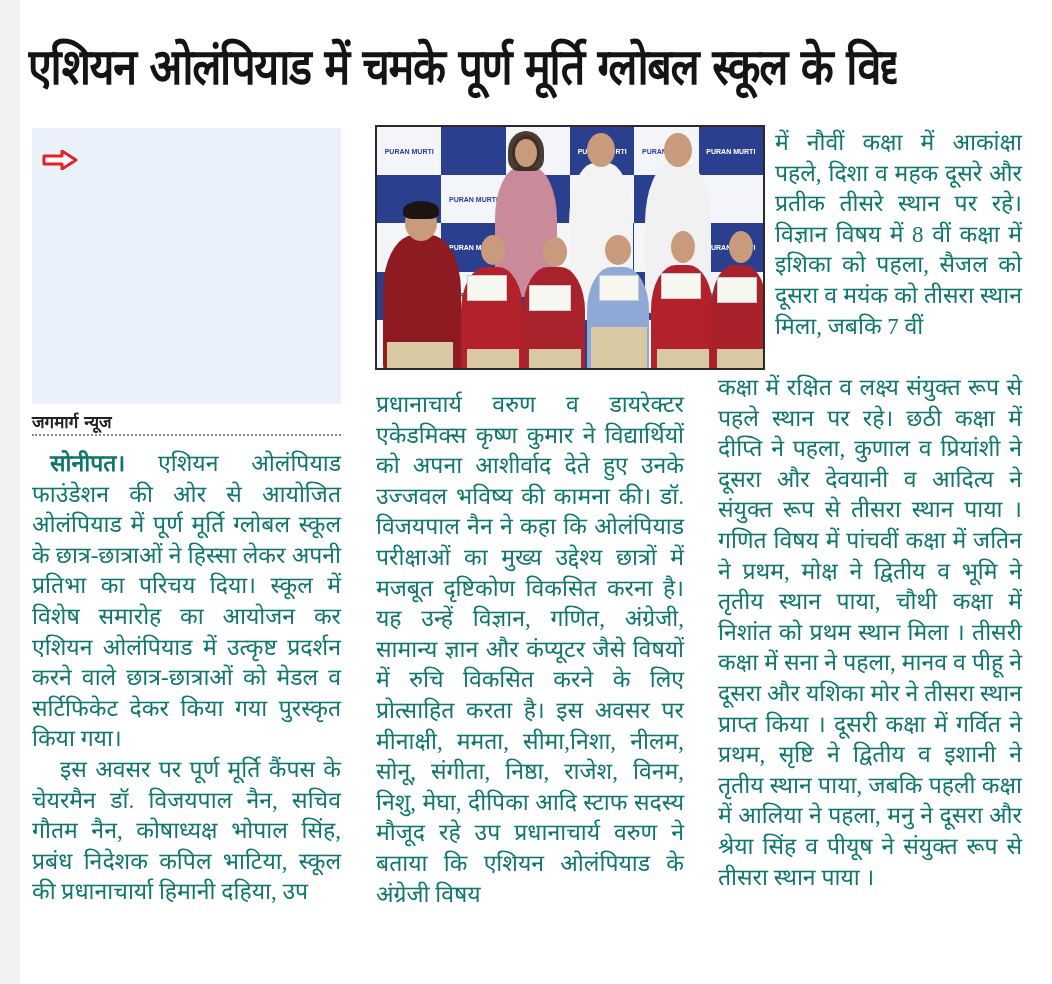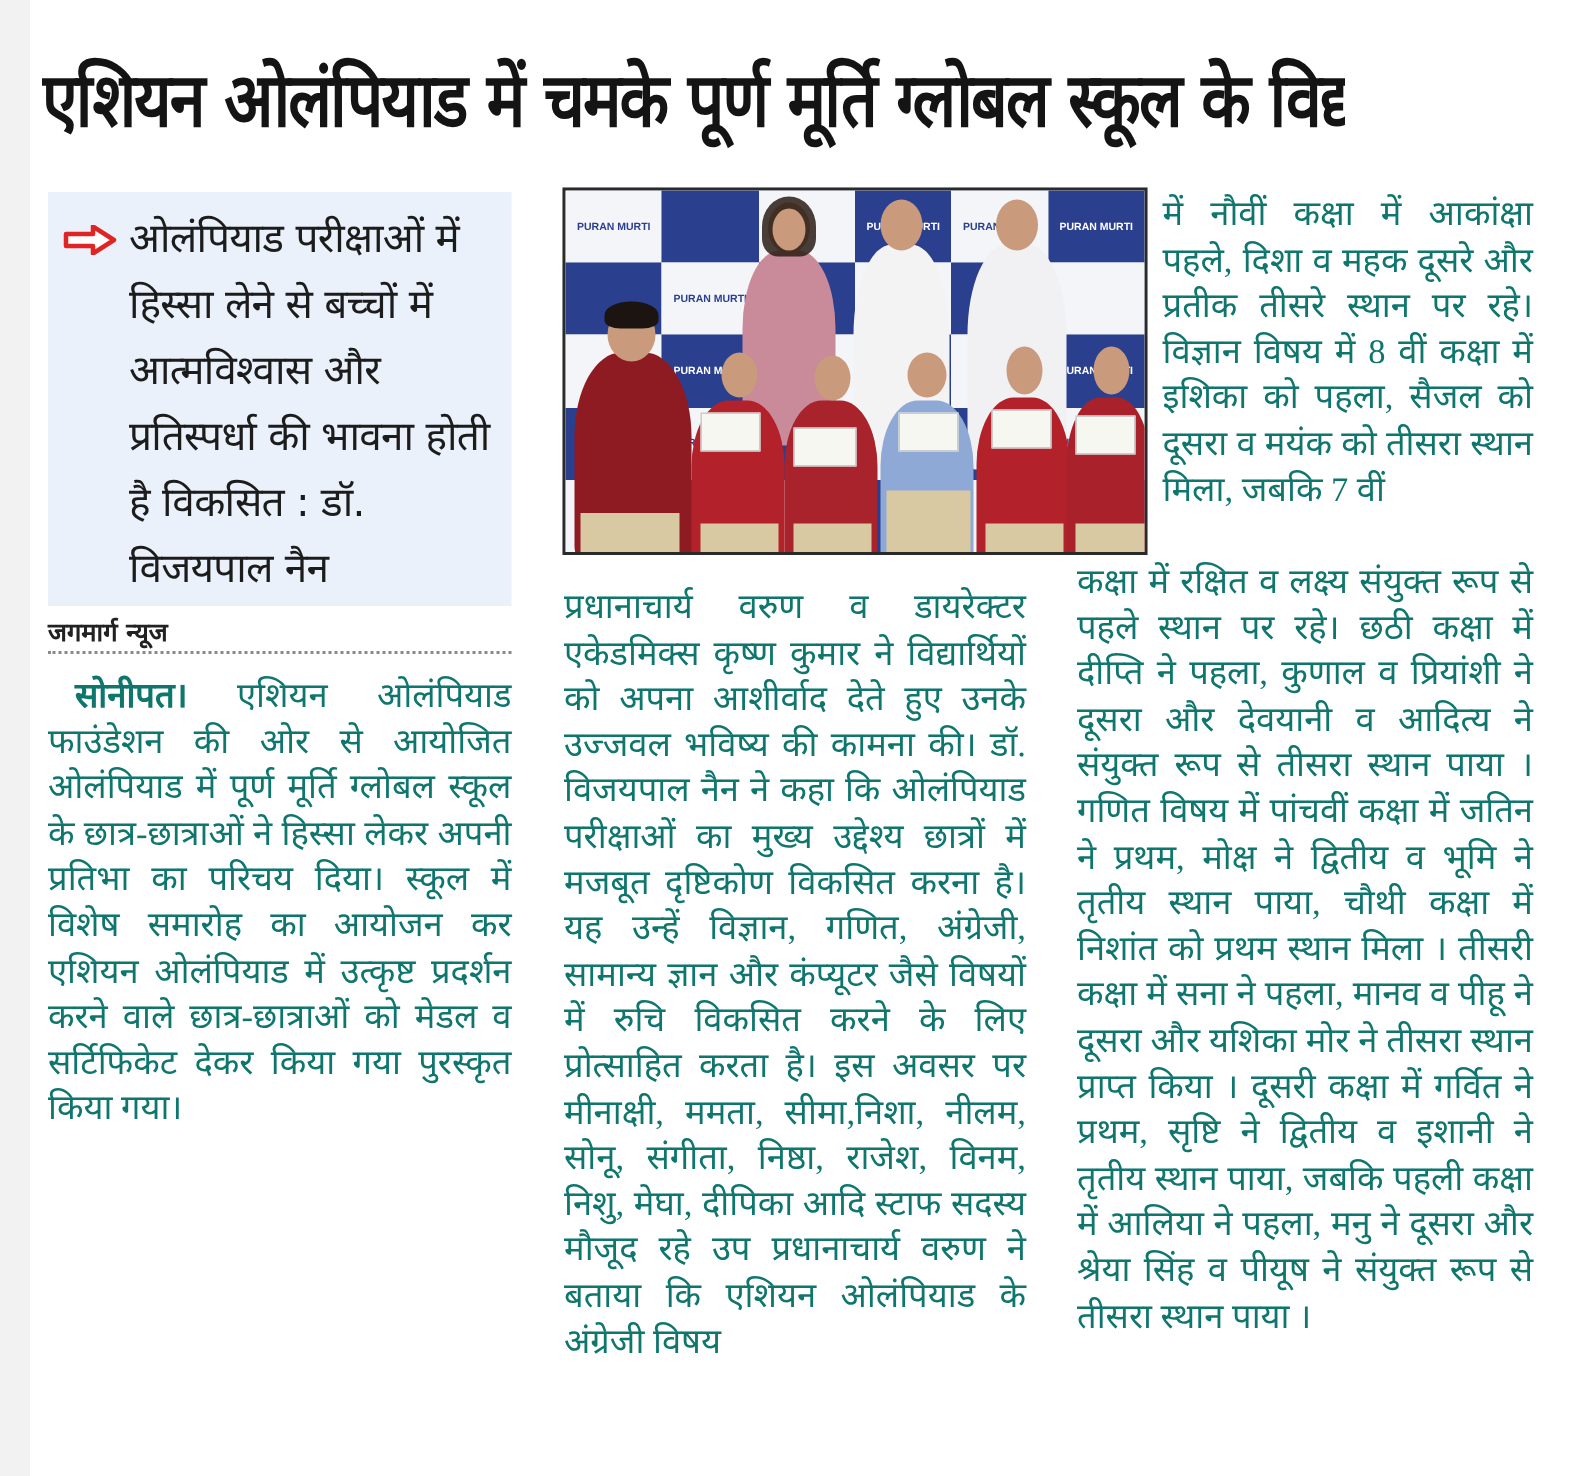--- a/index.html
+++ b/index.html
@@ -63,27 +63,27 @@
 <body>
 
 <div class="left-strip"></div>
 
 <h1 class="headline">एशियन ओलंपियाड में चमके पूर्ण मूर्ति ग्लोबल स्कूल के विद्यार्थी</h1>
 
 <div class="highlight-box">
   <svg class="highlight-arrow" viewBox="0 0 36 20">
     <path d="M2 6 H20 V1 L34 10 L20 19 V14 H2 Z" fill="#ffffff" stroke="#e02424" stroke-width="3" stroke-linejoin="round"></path>
   </svg>
-  <div class="highlight-text">ओलंपियाड परीक्षाओं में हिस्सा लेने से बच्चों में आत्मविश्वास और प्रतिस्पर्धा की भावना होती है विकसित : डॉ. विजयपाल नैन</div>
 </div>
 
 <div class="byline">जगमार्ग न्यूज</div>
 
 <div class="col col1">
   <p><span class="dateline">सोनीपत।</span> <span>एशियन ओलंपियाड फाउंडेशन की ओर से आयोजित ओलंपियाड में पूर्ण मूर्ति ग्लोबल स्कूल के छात्र-छात्राओं ने हिस्सा लेकर अपनी प्रतिभा का परिचय दिया। स्कूल में विशेष समारोह का आयोजन कर एशियन ओलंपियाड में उत्कृष्ट प्रदर्शन करने वाले छात्र-छात्राओं को मेडल व सर्टिफिकेट देकर किया गया पुरस्कृत किया गया।</span></p>
+  <p class="indent">इस अवसर पर पूर्ण मूर्ति कैंपस के चेयरमैन डॉ. विजयपाल नैन, सचिव गौतम नैन, कोषाध्यक्ष भोपाल सिंह, प्रबंध निदेशक कपिल भाटिया, स्कूल की प्रधानाचार्या हिमानी दहिया, उप</p>
 </div>
 
 <div class="photo">
   <div class="backdrop">
     <div class="tile white">PURAN MURTI</div>
       <div class="tile blue"></div>
       <div class="tile white"></div>
       <div class="tile blue">PURAN MURTI</div>
       <div class="tile white">PURAN MURTI</div>
       <div class="tile blue">PURAN MURTI</div>

